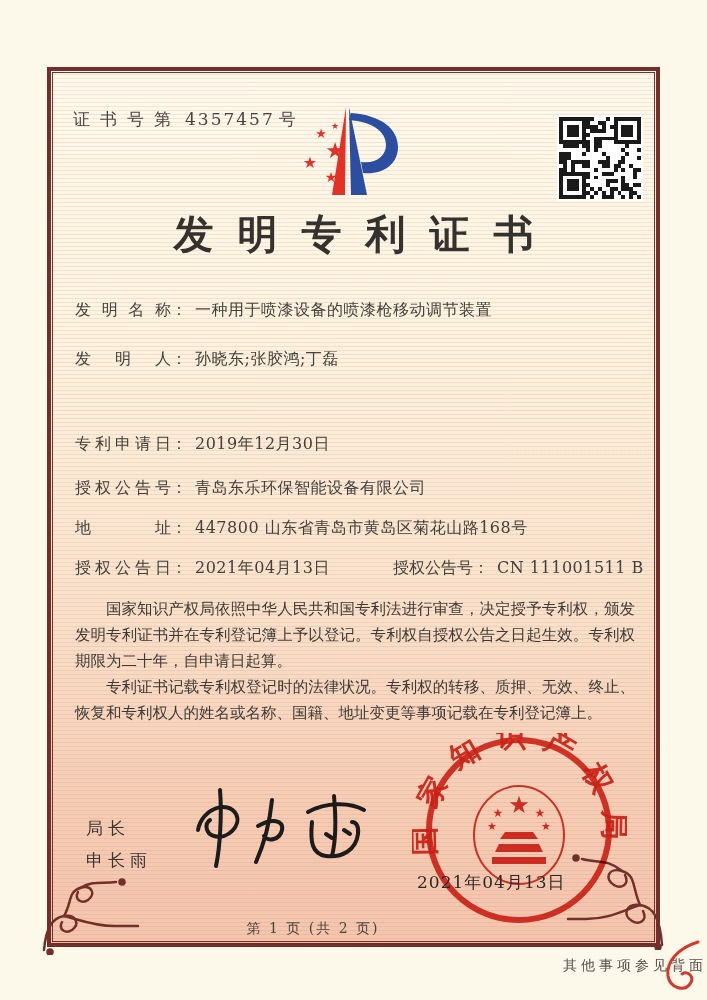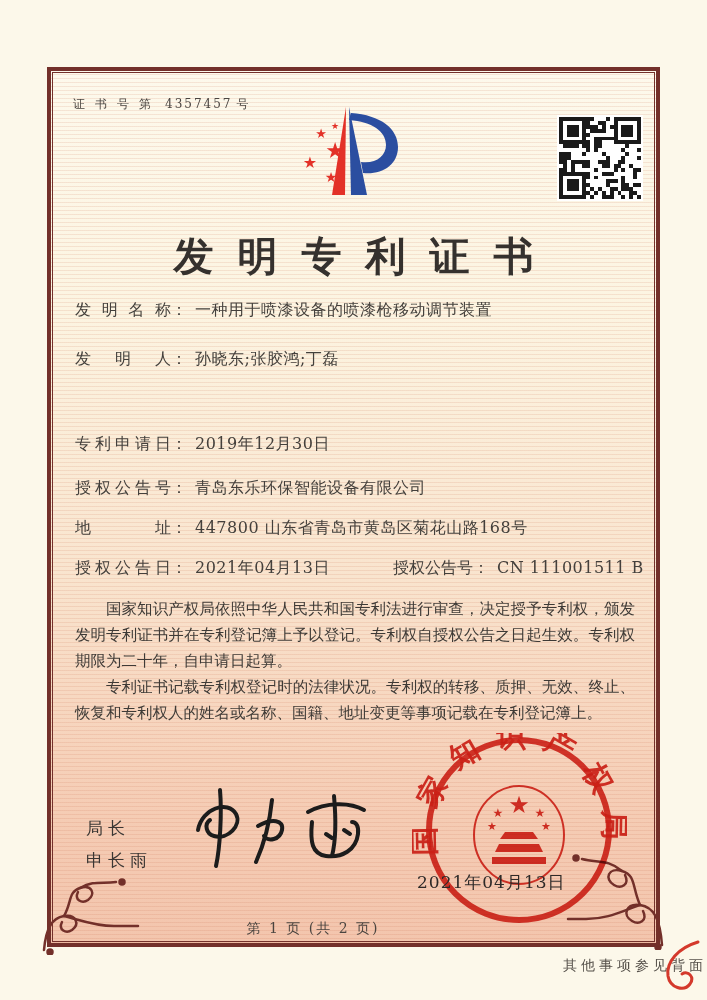--- a/index.html
+++ b/index.html
@@ -18,26 +18,26 @@
   }
   .frame{
     position:absolute;left:47px;top:67px;width:613px;height:880px;
     border:4px solid #73302a;box-sizing:border-box;
   }
   .frame::after{
     content:"";position:absolute;inset:1px;border:1px solid #73302a;
   }
   .abs{position:absolute;}
   
-  .cert-no{left:73px;top:96px;font-size:12px;color:#4a4440;}
+  .cert-no{left:73px;top:108px;font-size:17px;color:#4a4440;}
   .cert-no .lab{letter-spacing:10px;}
   .cert-no .num{letter-spacing:2px;margin:0 4px;}
   
   .title{
-    left:0;top:229px;width:100%;text-align:center;
+    left:0;top:207px;width:100%;text-align:center;
     font-size:40px;font-weight:600;letter-spacing:24px;text-indent:24px;
     color:#35312e;
   }
   
   .row{left:75px;width:570px;font-size:16px;color:#44403c;white-space:nowrap;}
   .lbl{display:inline-block;width:96px;text-align:justify;text-align-last:justify;vertical-align:bottom;}
   .colon{margin-right:8px;}
   .val{letter-spacing:0.5px;}
   .row2 .pair2{margin-left:58px;}
   .row2 .lbl2{display:inline-block;text-align:right;}

